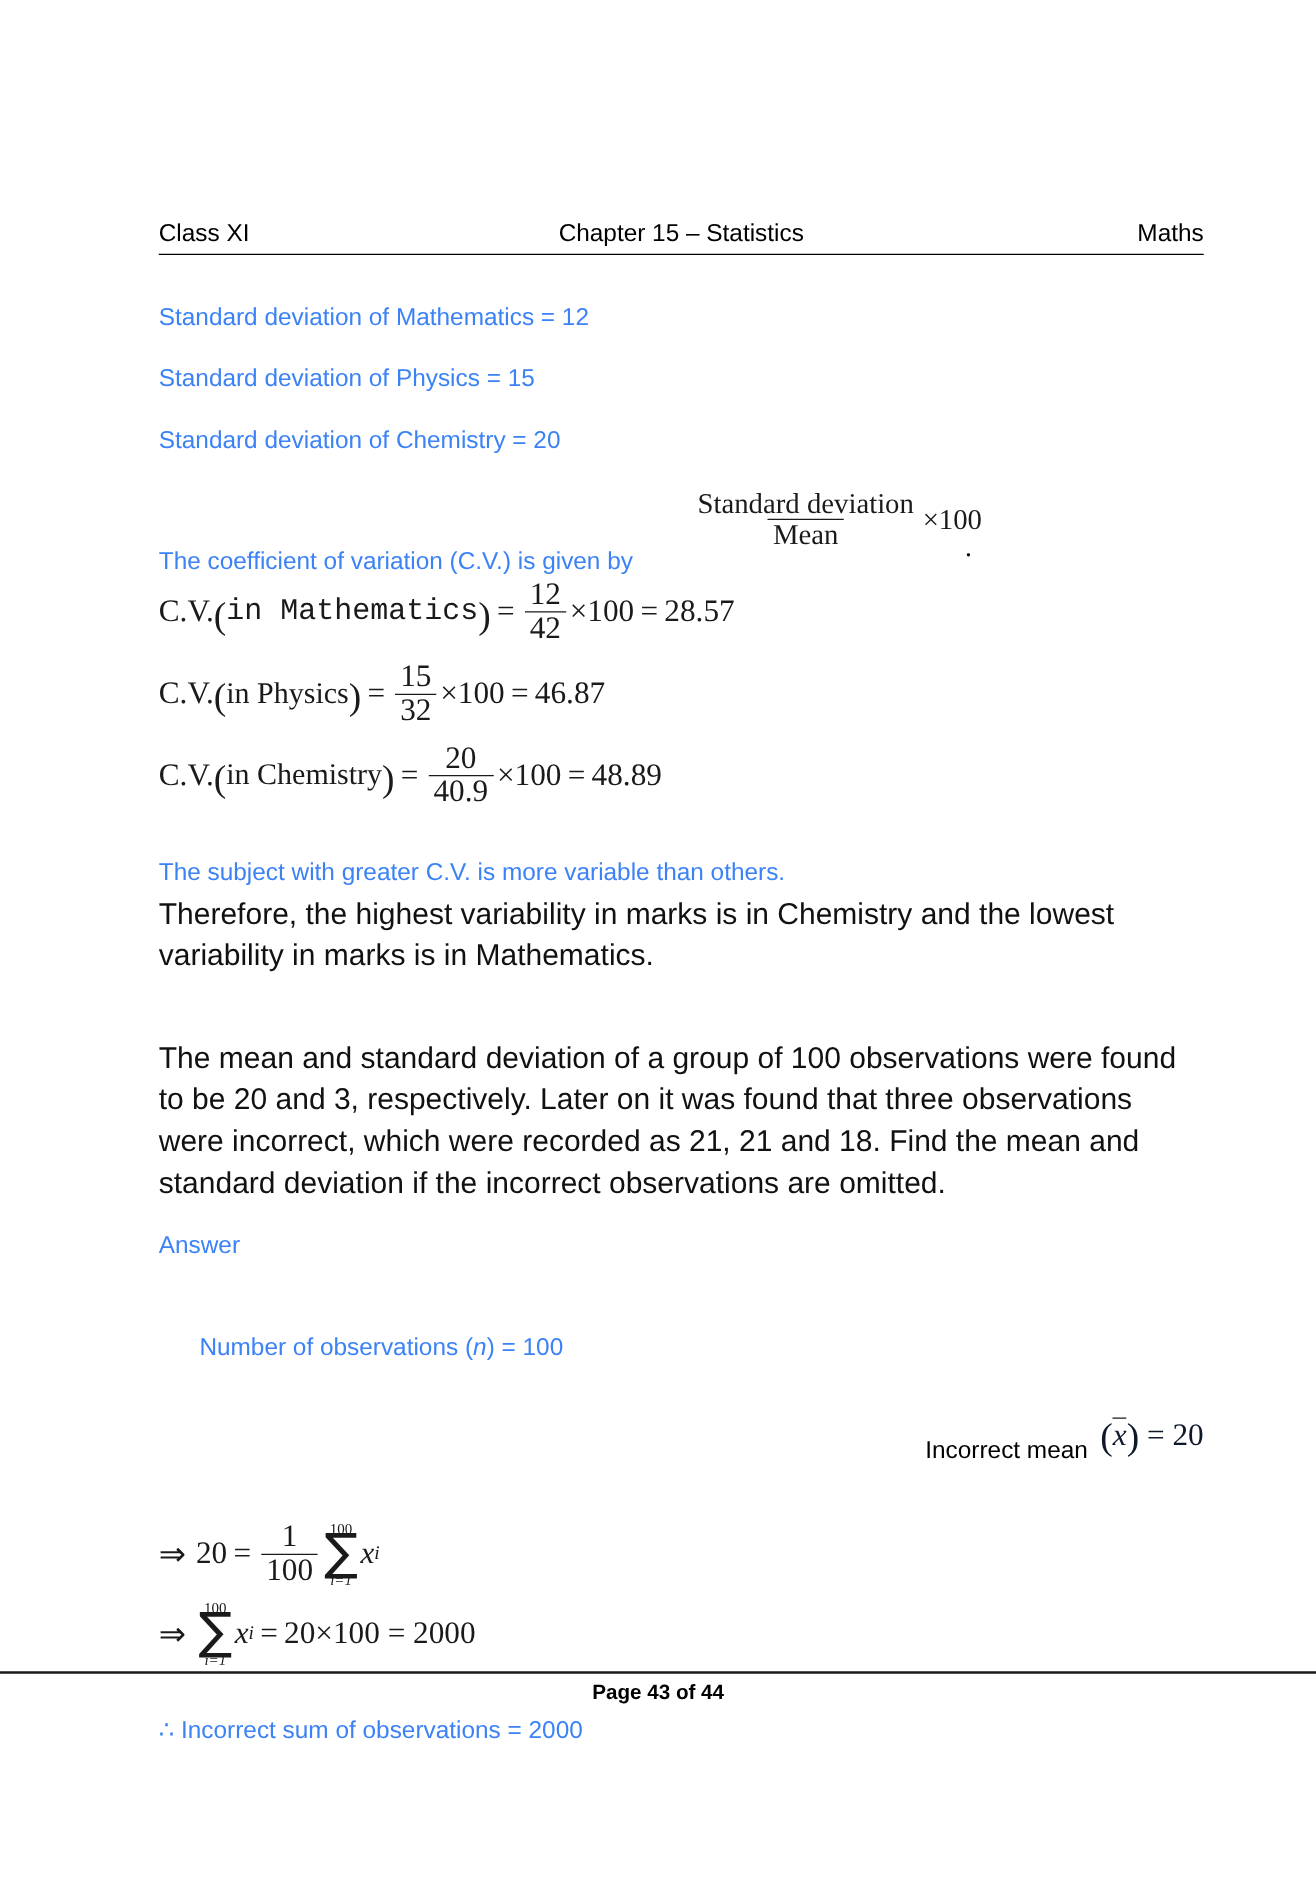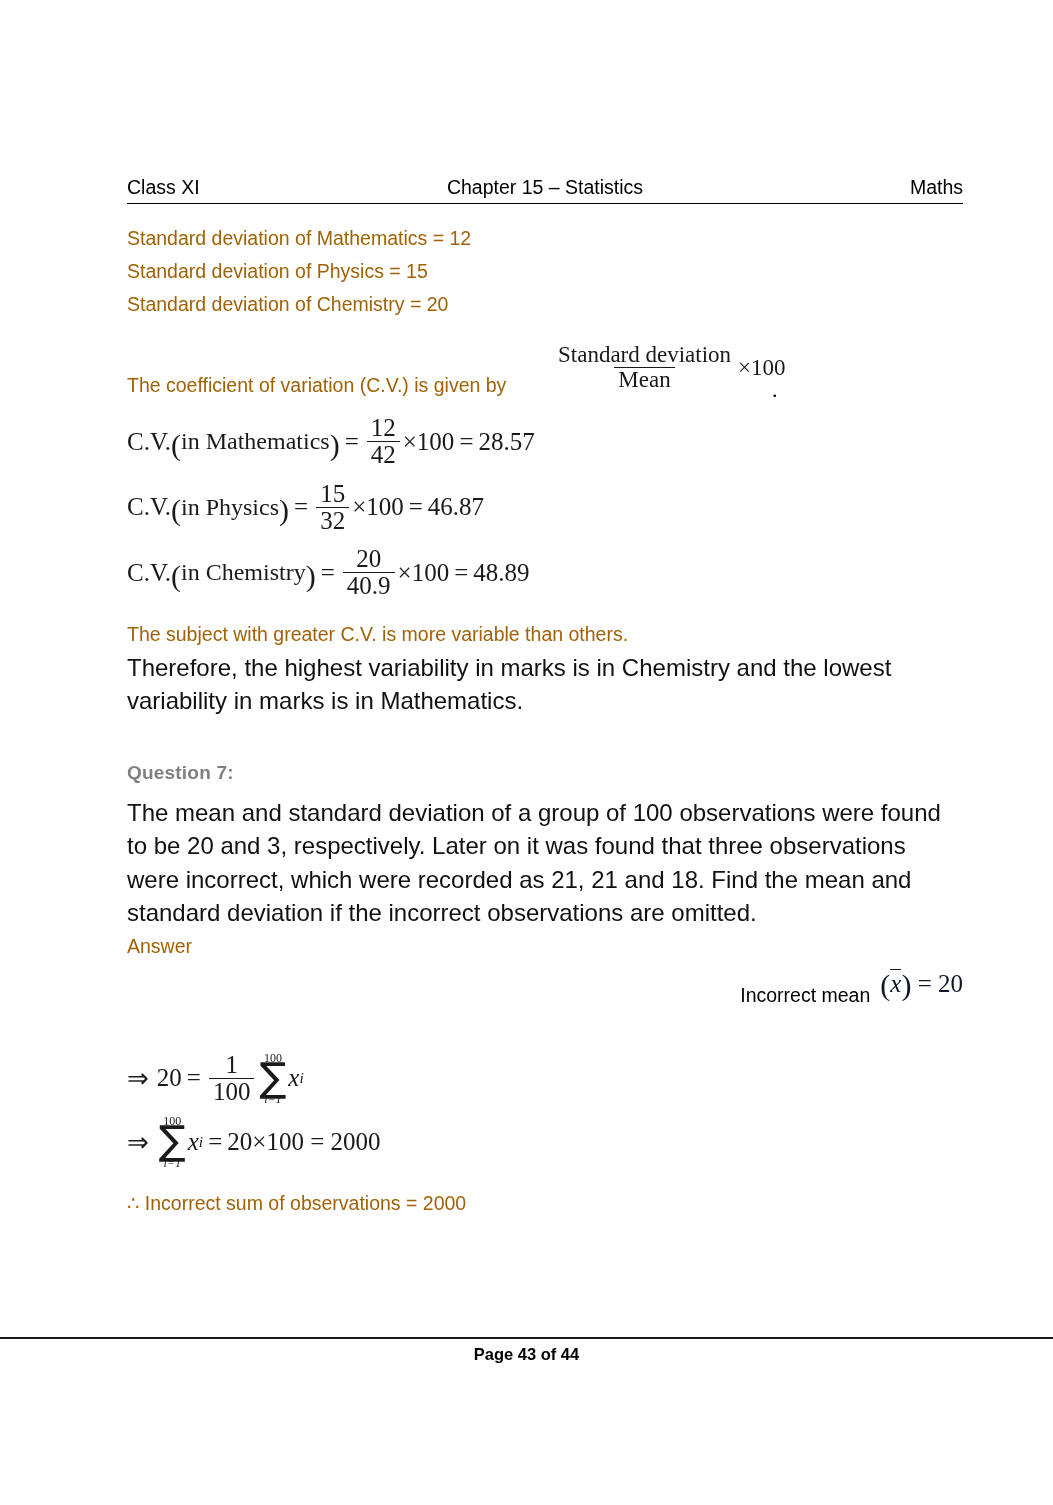--- a/index.html
+++ b/index.html
@@ -57,22 +57,23 @@
   .content {
     position: absolute;
     left: 127px;
     top: 222px;
     width: 836px;
   }
 
   .line {
     font-size: 19.5px;
     line-height: 33px;
-    color: #a16207;
+    color: #3b82f6;
     white-space: pre-wrap;
+    margin-top: 16px;
   }
 
   .para {
     font-size: 24px;
     line-height: 33.5px;
     color: #111;
   }
 
   .gap-sm { height: 10px; }
   .gap-md { height: 22px; }
@@ -225,21 +226,21 @@
         <span>×100</span>
       </div>
       <div style="position:absolute; left:645px; top:34px; font-family:'Liberation Serif',serif; font-size:22px;">.</div>
     </div>
 
     <div class="gap-sm"></div>
 
     <div class="math-row eqline">
       <span>C.V.</span>
       <span class="paren-big">(</span>
-      <span style="font-size:24px;">in Mathematics</span>
+      <span style="font-size:24px;font-family:Liberation Mono, monospace;">in Mathematics</span>
       <span class="paren-big">)</span>
       <span class="mop">=</span>
       <span class="frac">
         <span class="num">12</span>
         <span class="den">42</span>
       </span>
       <span>×100</span>
       <span class="mop">=</span>
       <span>28.57</span>
     </div>
@@ -274,28 +275,30 @@
       <span>48.89</span>
     </div>
 
     <div style="height:6px;"></div>
 
     <div class="line">The subject with greater C.V. is more variable than others.</div>
     <div class="para">Therefore, the highest variability in marks is in Chemistry and the lowest variability in marks is in Mathematics.</div>
 
     <div class="gap-lg"></div>
 
-    <div class="qheading">Question 7:</div>
 
     <div style="height:8px;"></div>
 
     <div class="para">The mean and standard deviation of a group of 100 observations were found to be 20 and 3, respectively. Later on it was found that three observations were incorrect, which were recorded as 21, 21 and 18. Find the mean and standard deviation if the incorrect observations are omitted.</div>
 
     <div class="line">Answer</div>
 
+    <div class="line">
+      <span>Number of observations (</span><span class="italic-sans">n</span><span>) = 100</span>
+    </div>
 
     <div style="height:14px;"></div>
 
     <div class="inline-wrap">
       <span>Incorrect mean</span>
       <span class="raise">
         <span class="paren-big">(</span><span class="xbar">x</span><span class="paren-big">)</span>
         <span>= 20</span>
       </span>
     </div>

